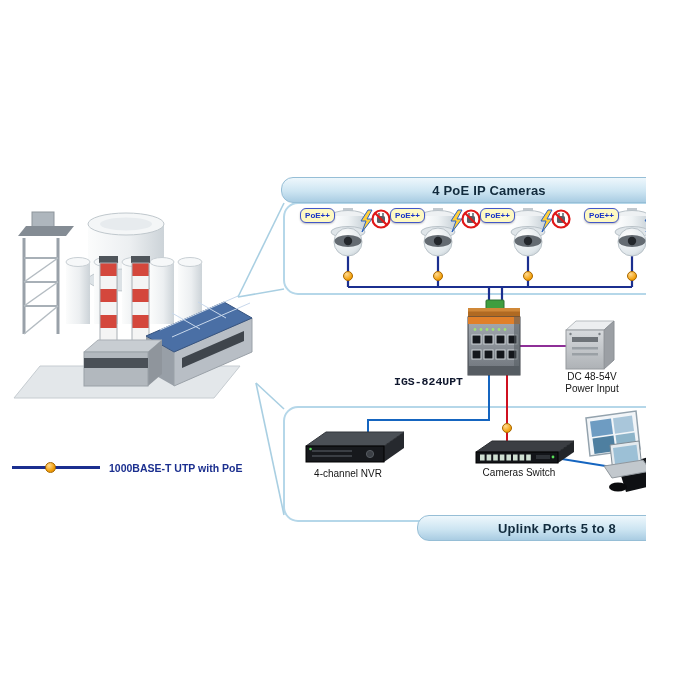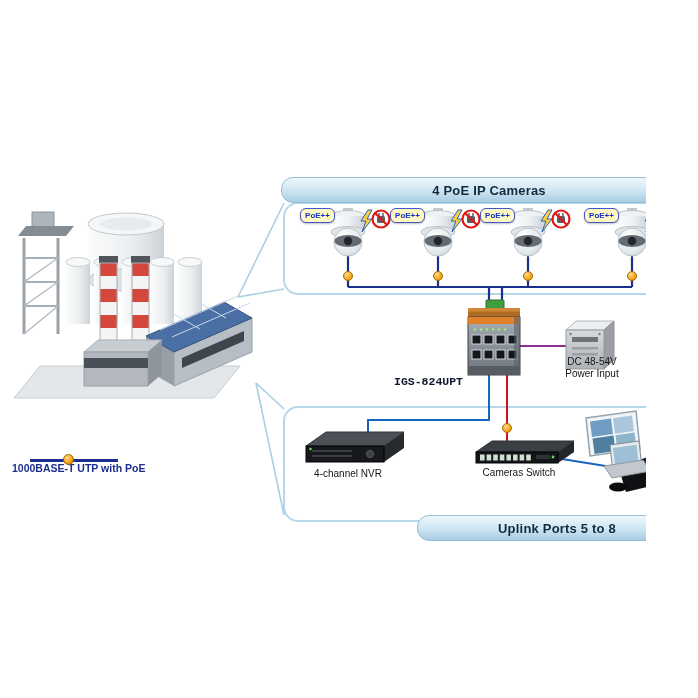--- a/index.html
+++ b/index.html
@@ -16,21 +16,21 @@
   .banner-top{left:281px;top:177px;width:414px;}
   .banner-bottom{left:417px;top:515px;width:278px;}
   .poe-badge{position:absolute;z-index:3;width:33px;height:13px;background:#fef9c3;
              border:1px solid #4256c8;border-radius:6px;color:#1731c8;font-size:8px;
              font-weight:bold;display:flex;align-items:center;justify-content:center;
              box-shadow:0 1px 2px rgba(0,0,0,.25);}
   .dev-label{position:absolute;z-index:3;font-size:10px;color:#151515;text-align:center;line-height:11.5px;}
   .switch-label{position:absolute;z-index:3;left:394px;top:375px;width:80px;font-size:11.5px;
                 font-weight:bold;color:#10182e;font-family:Liberation Mono, monospace;}
   .legend{position:absolute;left:12px;top:459px;z-index:3;}
-  .legend-row{display:flex;align-items:center;height:17px;flex-direction:column;}
+  .legend-row{display:flex;align-items:center;height:17px;}
   .legend-line{position:relative;width:88px;height:2.5px;margin-right:9px;flex:none;}
   .legend-dot{position:absolute;left:33px;top:-4.6px;width:11px;height:11px;border-radius:50%;
               background:radial-gradient(circle at 35% 30%,#ffd98f,#f29e07 62%,#cf7c00);
               border:1px solid #a86700;box-sizing:border-box;}
   .legend-label{font-size:10.5px;font-weight:bold;}
   .c-navy{color:#1b2f8f}.bg-navy{background:#1b2f8f}
   .c-blue{color:#1565c0}.bg-blue{background:#1565c0}
   .c-red{color:#cf1020}.bg-red{background:#cf1020}
   .c-purple{color:#8e2f97}.bg-purple{background:#8e2f97}
 </style>
@@ -345,21 +345,21 @@
   <div class="banner banner-bottom">
     <span>Uplink Ports 5 to 8</span>
   </div>
 
   <div class="poe-badge" style="left:300px;top:208px">PoE++</div>
   <div class="poe-badge" style="left:390px;top:208px">PoE++</div>
   <div class="poe-badge" style="left:480px;top:208px">PoE++</div>
   <div class="poe-badge" style="left:584px;top:208px">PoE++</div>
 
   <div class="switch-label">IGS-824UPT</div>
-  <div class="dev-label" style="left:544px;top:356px;width:96px">
+  <div class="dev-label" style="left:544px;top:371px;width:96px">
     <div>DC 48-54V</div>
     <div>Power Input</div>
   </div>
   <div class="dev-label" style="left:304px;top:468px;width:88px">4-channel NVR</div>
   <div class="dev-label" style="left:473px;top:467px;width:92px">Cameras Switch</div>
 
   <div class="legend">
     <div class="legend-row">
       <span class="legend-line bg-navy">
           <i class="legend-dot"></i>

